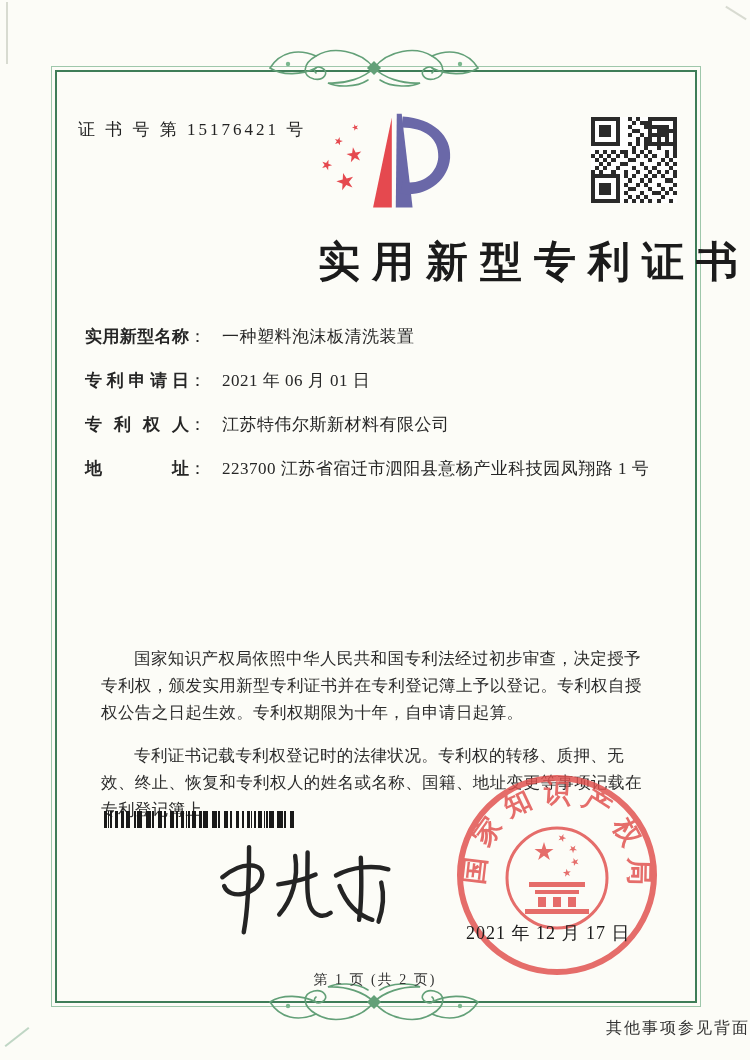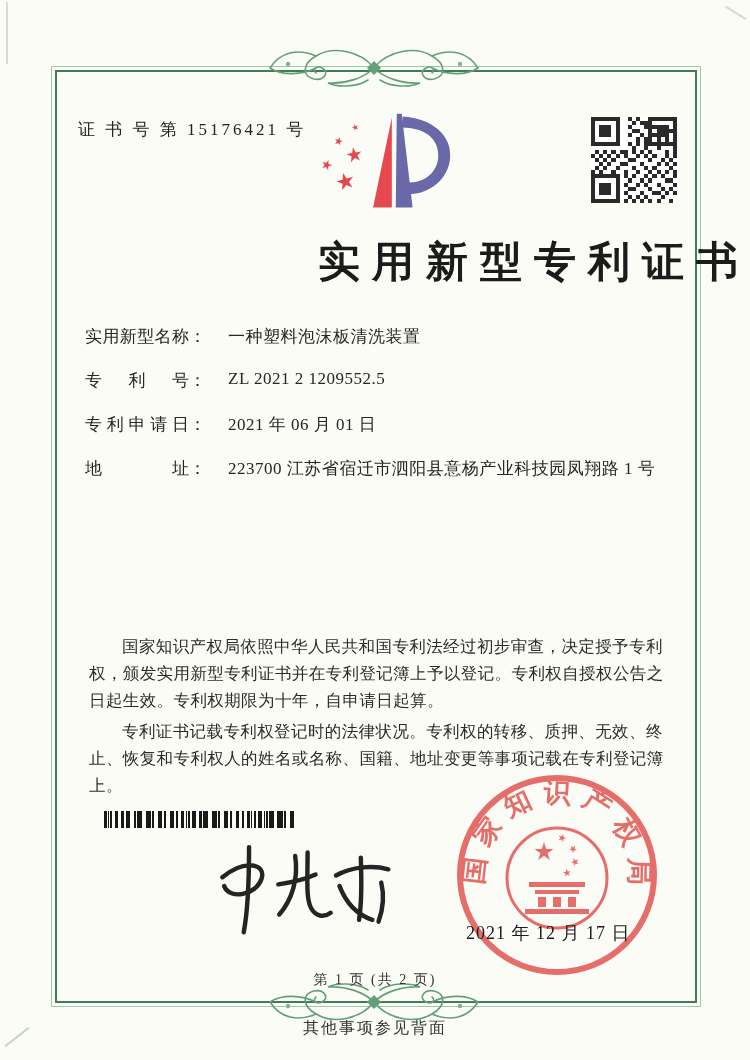--- a/index.html
+++ b/index.html
@@ -29,49 +29,50 @@
   .title{
     position:absolute; left:0; top:234px; width:750px; text-align:right;
     font-size:42px; font-weight:bold; letter-spacing:12px; color:#1b1b1b;
   }
 
   .fields{ position:absolute; left:85px; top:325px; width:590px; font-size:17px; }
   .frow{ height:23px; margin-bottom:21px; white-space:nowrap; }
   .flabel{
     display:inline-block; width:104px; text-align:justify; text-align-last:justify;
     vertical-align:top;
+    font-weight:bold;
   }
   .fcolon{ display:inline-block; vertical-align:top; }
-  .fvalue{ margin-left:22px; letter-spacing:.5px;text-align:center; }
+  .fvalue{ margin-left:16px; letter-spacing:.5px;text-align:center; }
   .grant-date{ display:inline-block; width:178px; }
   .flabel2{ letter-spacing:1px; }
 
   .paras{ position:absolute; left:85px; top:629px; width:584px; font-size:16.5px;
           line-height:27px; color:#2b2b2b; }
-  .paras p{ margin:4px; text-indent:2em; letter-spacing:.4px; }
+  .paras p{ margin:16px; text-indent:2em; letter-spacing:.4px; }
 
   .barcode{
     position:absolute; left:104px; top:811px; width:190px; height:17px;
     background:
       repeating-linear-gradient(90deg,#191919 0 2px,transparent 2px 6px),
       repeating-linear-gradient(90deg,#191919 0 3px,transparent 3px 11px),
       repeating-linear-gradient(90deg,transparent 0 4px,#191919 4px 5px,transparent 5px 13px);
   }
 
   .signer{ position:absolute; left:104px; top:864px; font-size:17.5px; letter-spacing:4px; }
   .signer div{ height:34px; }
   .signature{ position:absolute; left:198px; top:840px; width:205px; height:102px; }
 
   .seal{ position:absolute; left:452px; top:770px; width:210px; height:210px; opacity:.92; }
   .seal-date{ position:absolute; left:466px; top:921px; font-size:18px; color:#1c1c1c;
               letter-spacing:1px; white-space:nowrap; }
 
   .page-indicator{ position:absolute; left:0; top:971px; width:750px; text-align:center;
                    font-size:14px; letter-spacing:2px; color:#333; }
-  .back-note{ position:absolute; left:0; top:1018px; width:750px; text-align:center;
+  .back-note{ position:absolute; left:0; top:1018px; width:750px; text-align:right;
               font-size:16px; letter-spacing:2px; color:#333; }
 </style>
 </head>
 <body>
 
 <div class="page">
 
   <svg width="0" height="0" style="position:absolute" aria-hidden="true">
     <defs>
       <polygon id="star5" points="0,-10 2.25,-3.09 9.51,-3.09 3.63,1.18 5.88,8.09 0,3.82 -5.88,8.09 -3.63,1.18 -9.51,-3.09 -2.25,-3.09"></polygon>
@@ -161,24 +162,24 @@
     </g>
   </svg>
 
   <div class="title">实用新型专利证书</div>
 
   <div class="fields">
     <div class="frow">
       <span class="flabel">实用新型名称</span><span class="fcolon">：</span><span class="fvalue">一种塑料泡沫板清洗装置</span>
     </div>
     <div class="frow">
-      <span class="flabel">专利号</span><span class="fcolon">：</span><span class="fvalue">ZL 2021 2 1209552.5</span>
-    </div>
-    <div class="frow">
       <span class="flabel">专利申请日</span><span class="fcolon">：</span><span class="fvalue">2021 年 06 月 01 日</span>
+    </div>
+    <div class="frow">
+      <span class="flabel">专利权人</span><span class="fcolon">：</span><span class="fvalue">江苏特伟尔斯新材料有限公司</span>
     </div>
     <div class="frow">
       <span class="flabel">地址</span><span class="fcolon">：</span><span class="fvalue">223700 江苏省宿迁市泗阳县意杨产业科技园凤翔路 1 号</span>
     </div>
   </div>
 
   <div class="paras">
     <p>国家知识产权局依照中华人民共和国专利法经过初步审查，决定授予专利权，颁发实用新型专利证书并在专利登记簿上予以登记。专利权自授权公告之日起生效。专利权期限为十年，自申请日起算。</p>
     <p>专利证书记载专利权登记时的法律状况。专利权的转移、质押、无效、终止、恢复和专利权人的姓名或名称、国籍、地址变更等事项记载在专利登记簿上。</p>
   </div>

